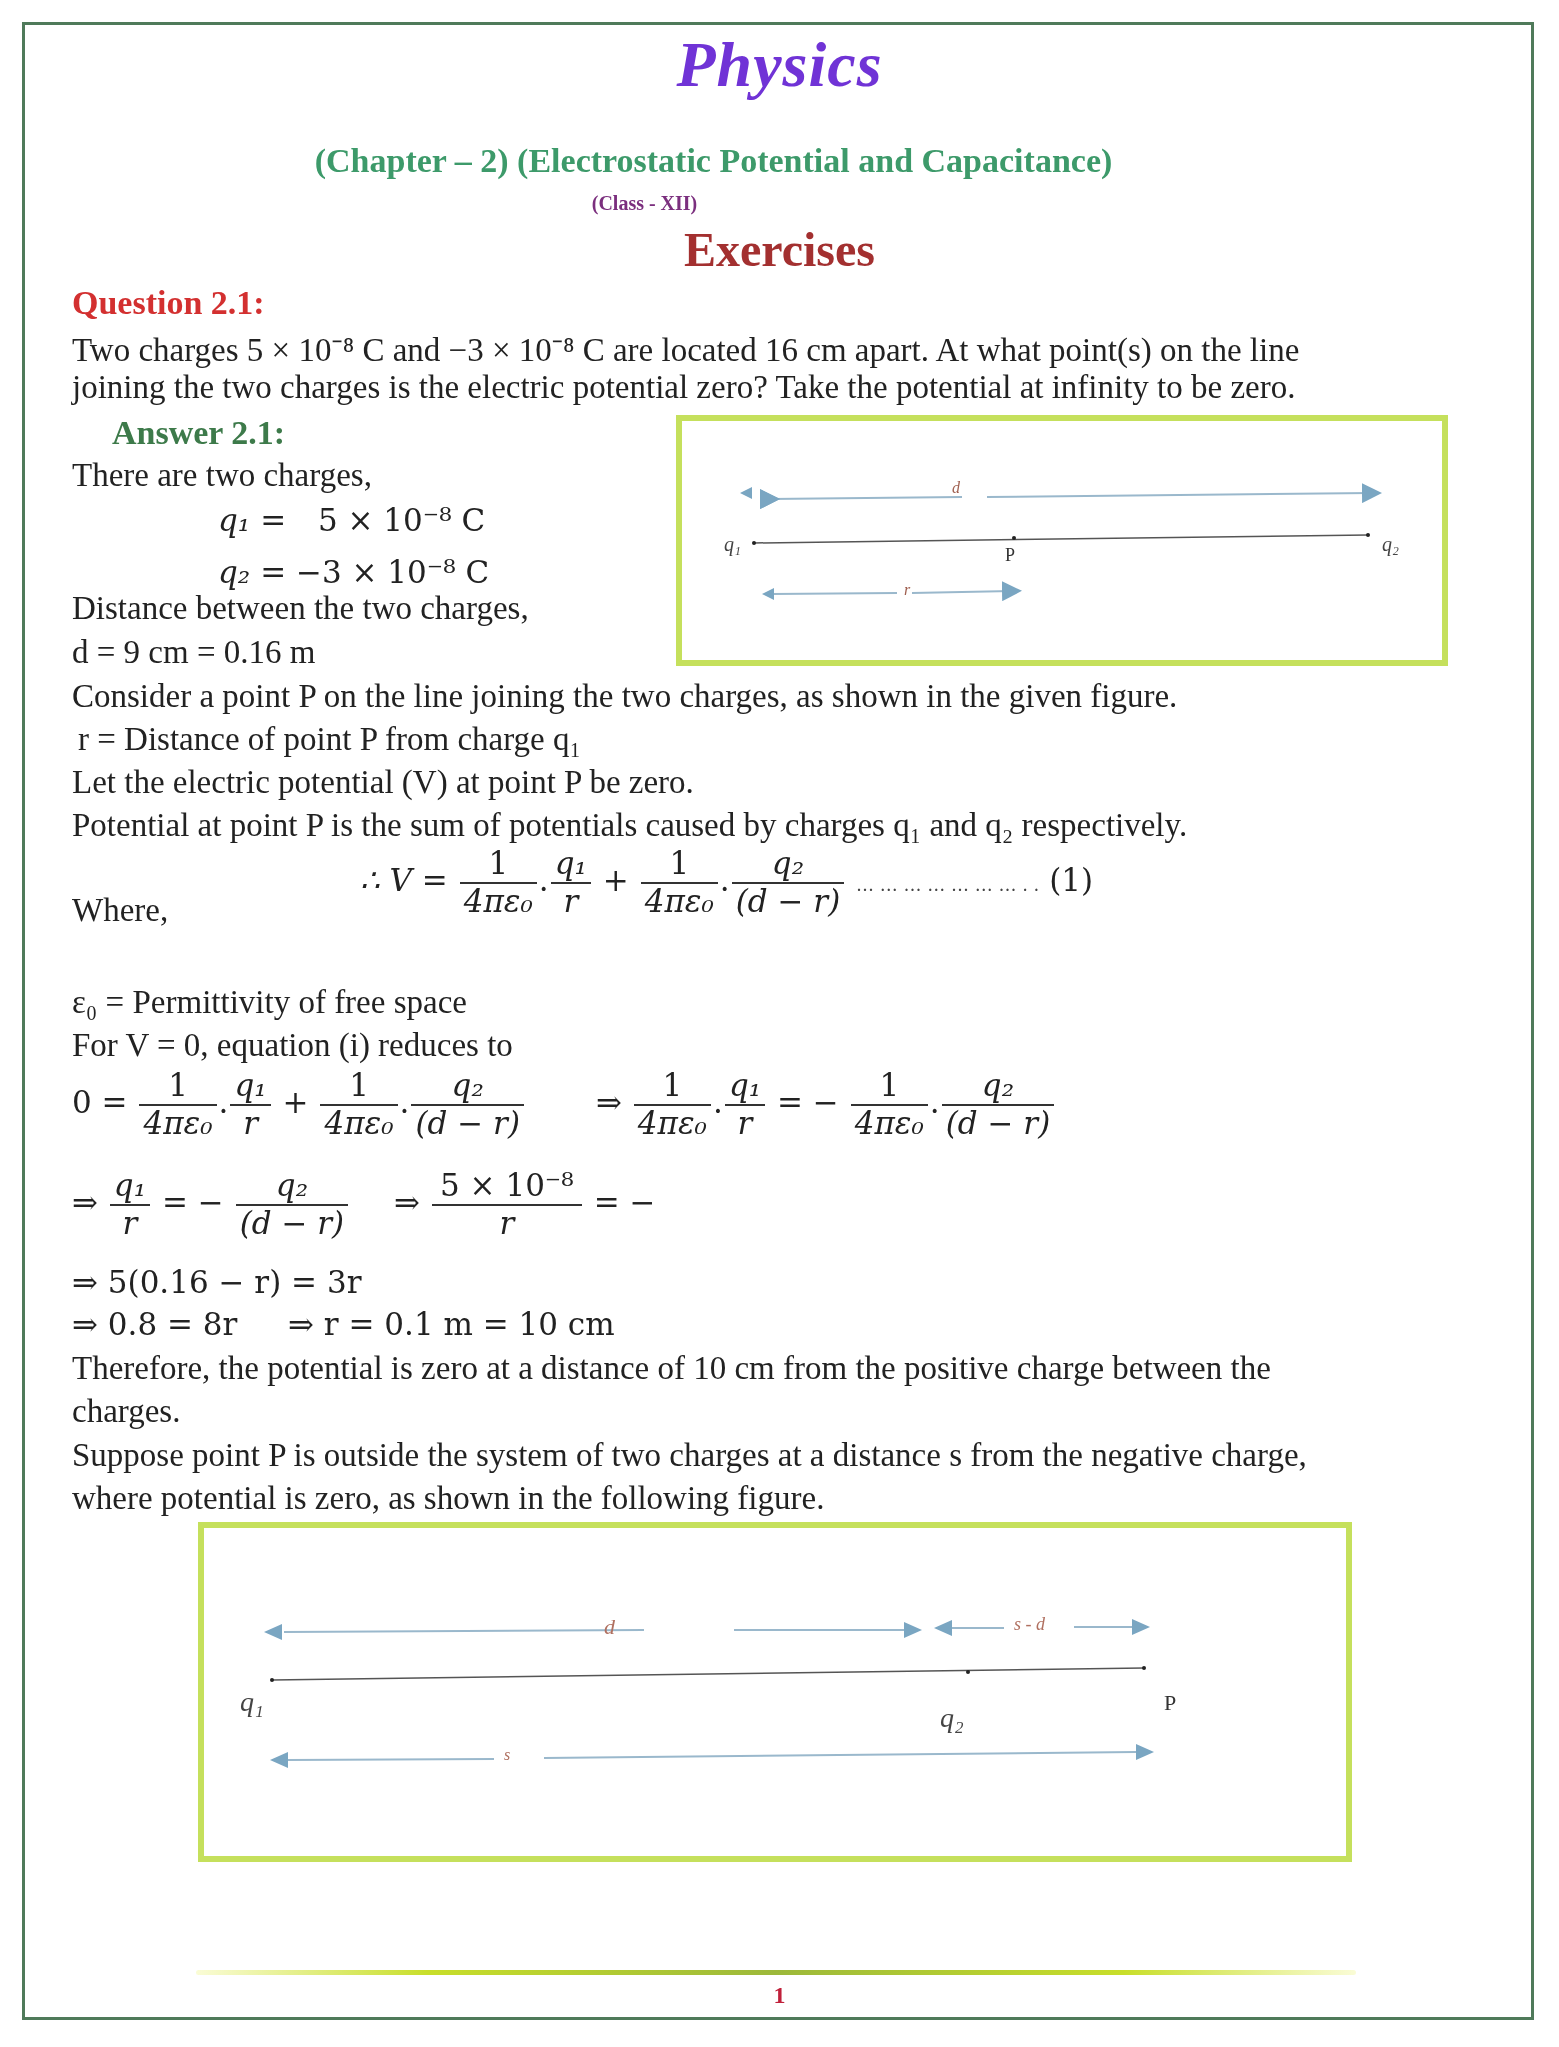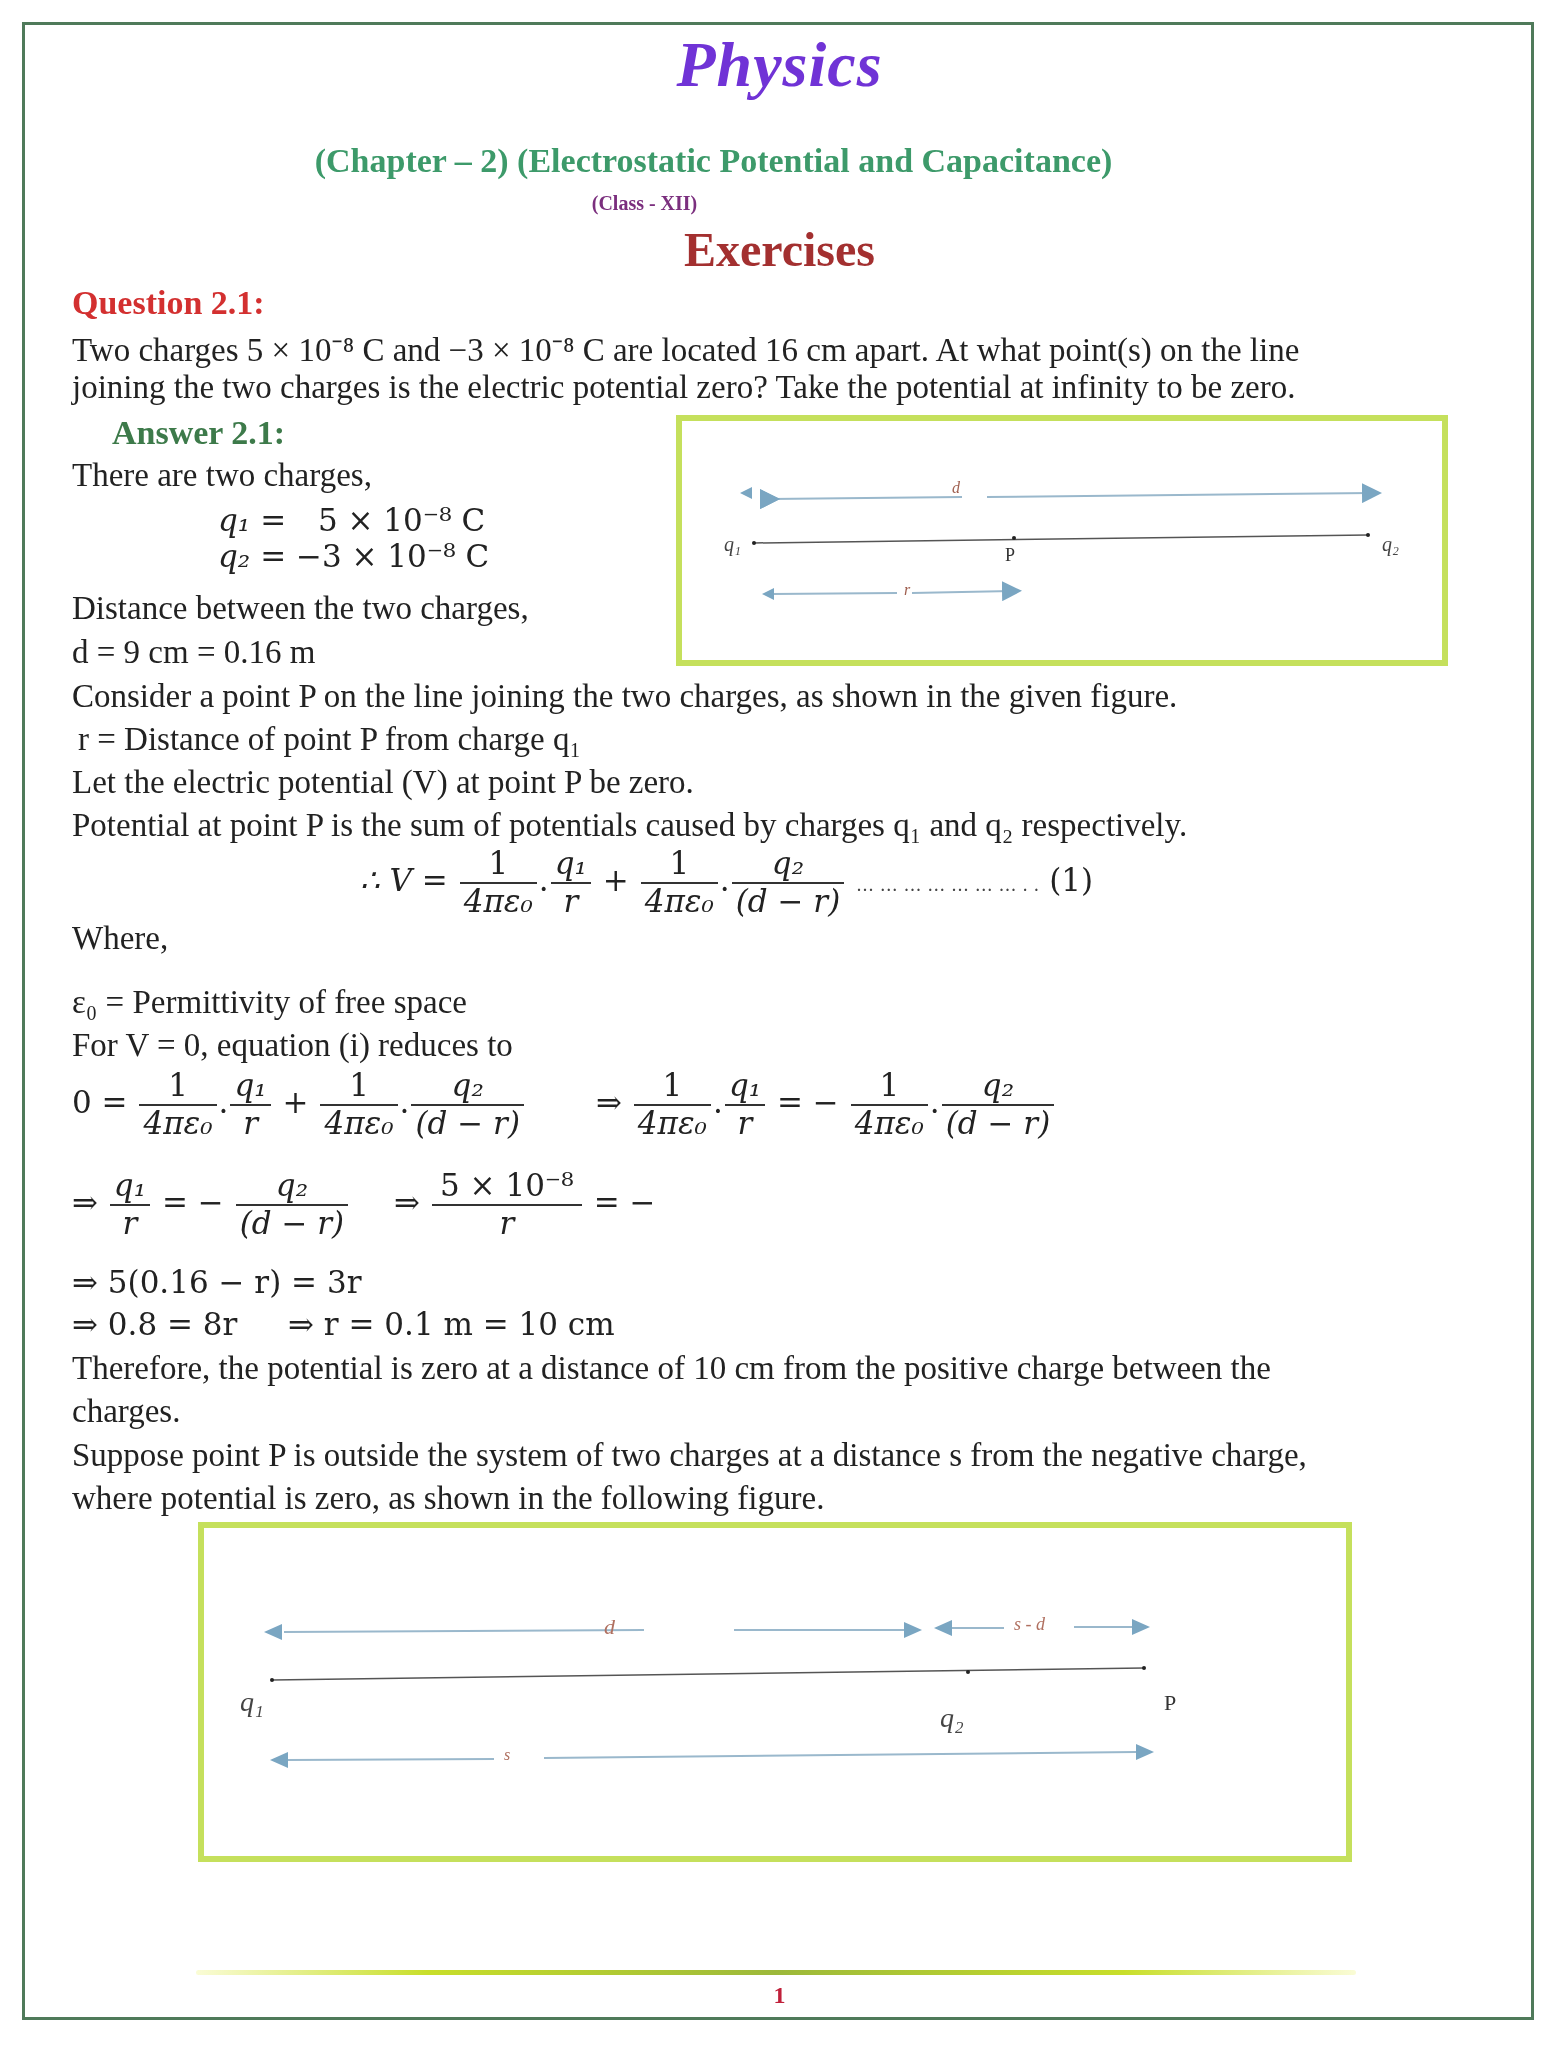--- a/index.html
+++ b/index.html
@@ -39,21 +39,21 @@
 <div class="abs txt" style="top:326px;">Two charges 5 × 10⁻⁸ C and −3 × 10⁻⁸ C are located 16 cm apart. At what point(s) on the line</div>
 <div class="abs txt" style="top:369px;">joining the two charges is the electric potential zero? Take the potential at infinity to be zero.</div>
 
 <div class="abs a-label">Answer 2.1:</div>
 <div class="abs txt" style="top:457px;">There are two charges,</div>
 
 <div class="abs math" style="left:218px; top:502px;">
   <span class="mi">q₁ =</span>
   <span style="margin-left:22px;">5 × 10⁻⁸ C</span>
 </div>
-<div class="abs math" style="left:218px; top:538px;">
+<div class="abs math" style="left:218px; top:554px;">
   <span class="mi">q₂ =</span>
   <span>−3 × 10⁻⁸ C</span>
 </div>
 
 <div class="abs txt" style="top:590px;">Distance between the two charges,</div>
 <div class="abs txt" style="top:634px;">d = 9 cm = 0.16 m</div>
 
 <div class="fig fig1">
   <svg width="760" height="239" viewBox="0 0 760 239">
     <defs>
@@ -87,21 +87,21 @@
 
 <div class="abs math" style="left:360px; top:846px;">
   <span class="mi">∴ V =</span>
   <span class="frac"><span class="num">1</span><span class="mi">4πε₀</span></span>.<span class="frac"><span class="num mi">q₁</span><span class="mi">r</span></span>
   <span>+</span>
   <span class="frac"><span class="num">1</span><span class="mi">4πε₀</span></span>.<span class="frac"><span class="num mi">q₂</span><span class="mi">(d − r)</span></span>
   <span style="font-size:18px; color:#444;">… … … … … … … . .</span>
   <span>(1)</span>
 </div>
 
-<div class="abs txt" style="top:920px;">Where,</div>
+<div class="abs txt" style="top:892px;">Where,</div>
 <div class="abs txt" style="top:984px;">ε₀ = Permittivity of free space</div>
 <div class="abs txt" style="top:1027px;">For V = 0, equation (i) reduces to</div>
 
 <div class="abs math" style="left:72px; top:1068px;">
   <span>0 =</span>
   <span class="frac"><span class="num">1</span><span class="mi">4πε₀</span></span>.<span class="frac"><span class="num mi">q₁</span><span class="mi">r</span></span>
   <span>+</span>
   <span class="frac"><span class="num">1</span><span class="mi">4πε₀</span></span>.<span class="frac"><span class="num mi">q₂</span><span class="mi">(d − r)</span></span>
 </div>
 <div class="abs math" style="left:596px; top:1068px;">

